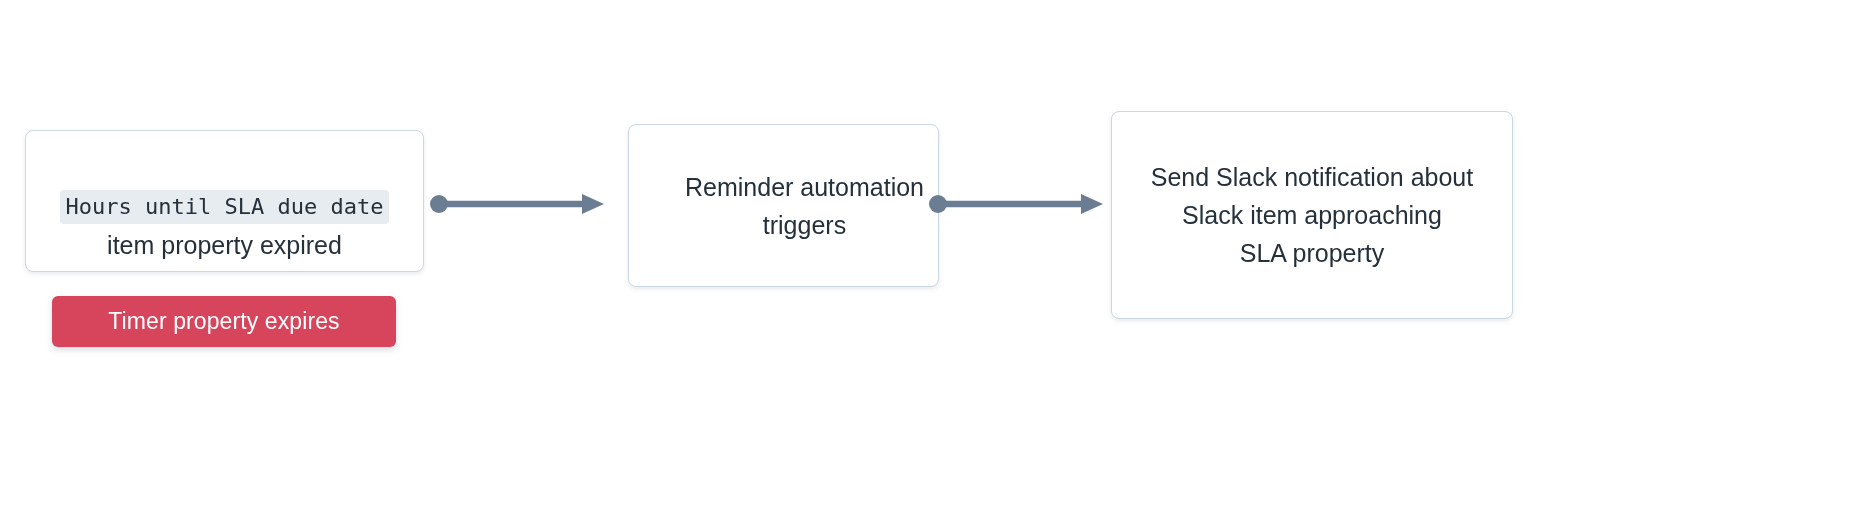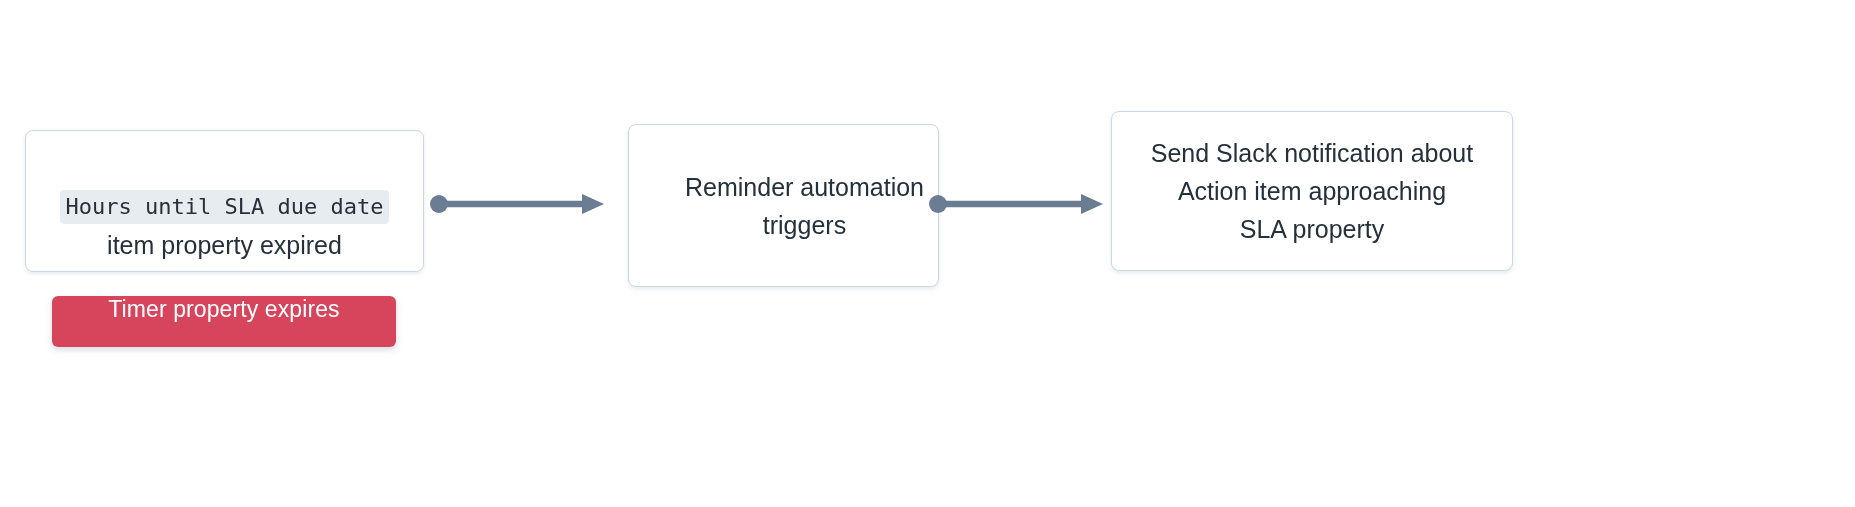--- a/index.html
+++ b/index.html
@@ -55,21 +55,21 @@
     top: 124px;
     width: 311px;
     height: 163px;
     justify-content: flex-end;
   }
   
   #node-action {
     left: 1111px;
     top: 111px;
     width: 402px;
-    height: 160px;
+    height: 208px;
   }
 
   
   .code-chip {
     display: inline-block;
     background: #e7ecf0;
     border-radius: 4px;
     padding: 2px 6px;
     font-family: "DejaVu Sans Mono", "Liberation Mono", monospace;
     font-size: 22px;
@@ -108,20 +108,21 @@
     position: absolute;
     left: 52px;
     top: 296px;
     width: 344px;
     height: 51px;
     box-sizing: border-box;
     background: #d6455c;
     border-radius: 6px;
     box-shadow: 0 3px 6px rgba(120, 130, 150, 0.28);
     display: flex;
+    align-items: center;
     justify-content: center;
   }
   #badge-timer .badge-label {
     color: #ffffff;
     font-size: 23px;
     font-family: "Liberation Sans", sans-serif;
     letter-spacing: 0.1px;
   }
 </style>
 </head>
@@ -157,21 +158,21 @@
     <svg width="180" height="30" viewBox="0 0 180 30" xmlns="http://www.w3.org/2000/svg">
       <circle cx="9" cy="15" r="9" fill="#6b7d93"></circle>
       <line x1="9" y1="15" x2="158" y2="15" stroke="#6b7d93" stroke-width="6.5"></line>
       <polygon points="152,5 174,15 152,25" fill="#6b7d93"></polygon>
     </svg>
   </div>
 
   <div class="node" id="node-action">
     <div class="node-text">
       <div>Send Slack notification about</div>
-      <div>Action item approaching</div>
+      <div>Slack item approaching</div>
       <div>SLA property</div>
     </div>
   </div>
 
   <div id="badge-timer">
     <span class="badge-label">Timer property expires</span>
   </div>
 
 </div>
 

